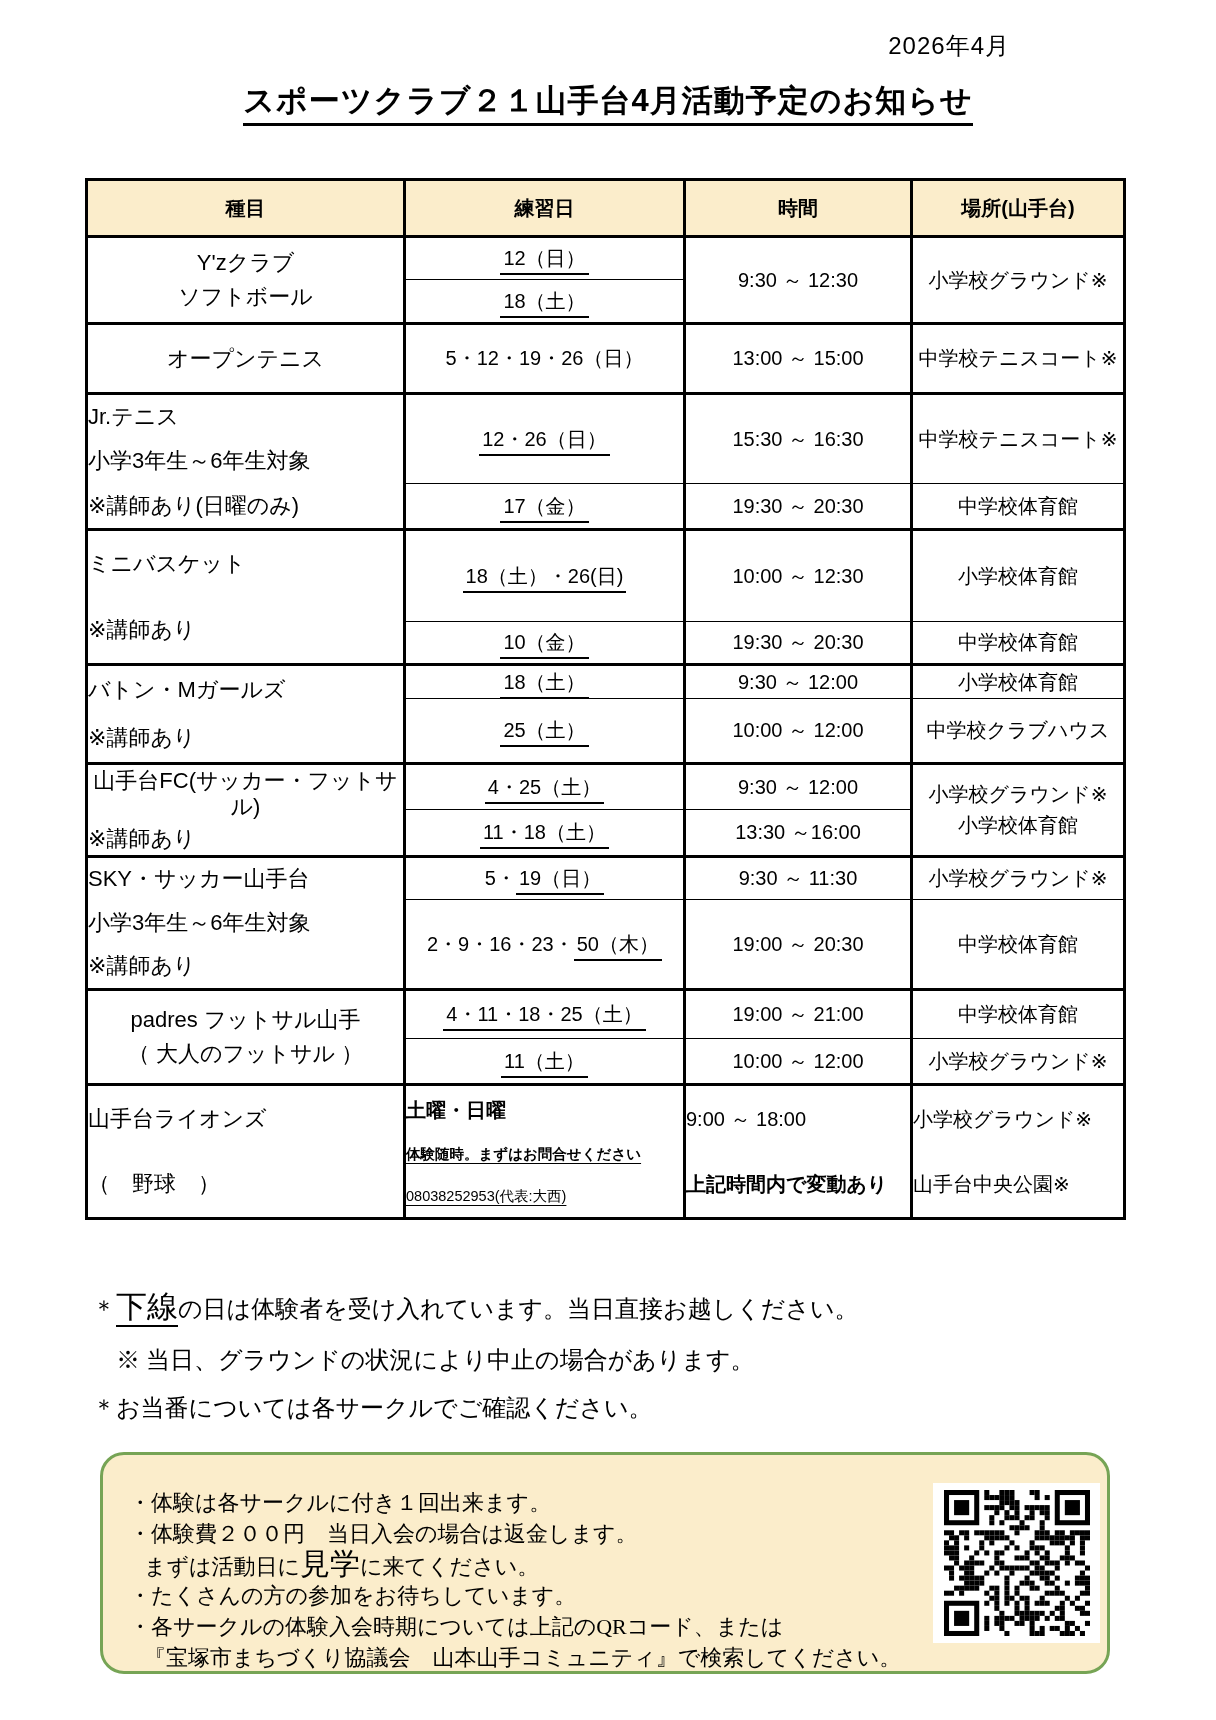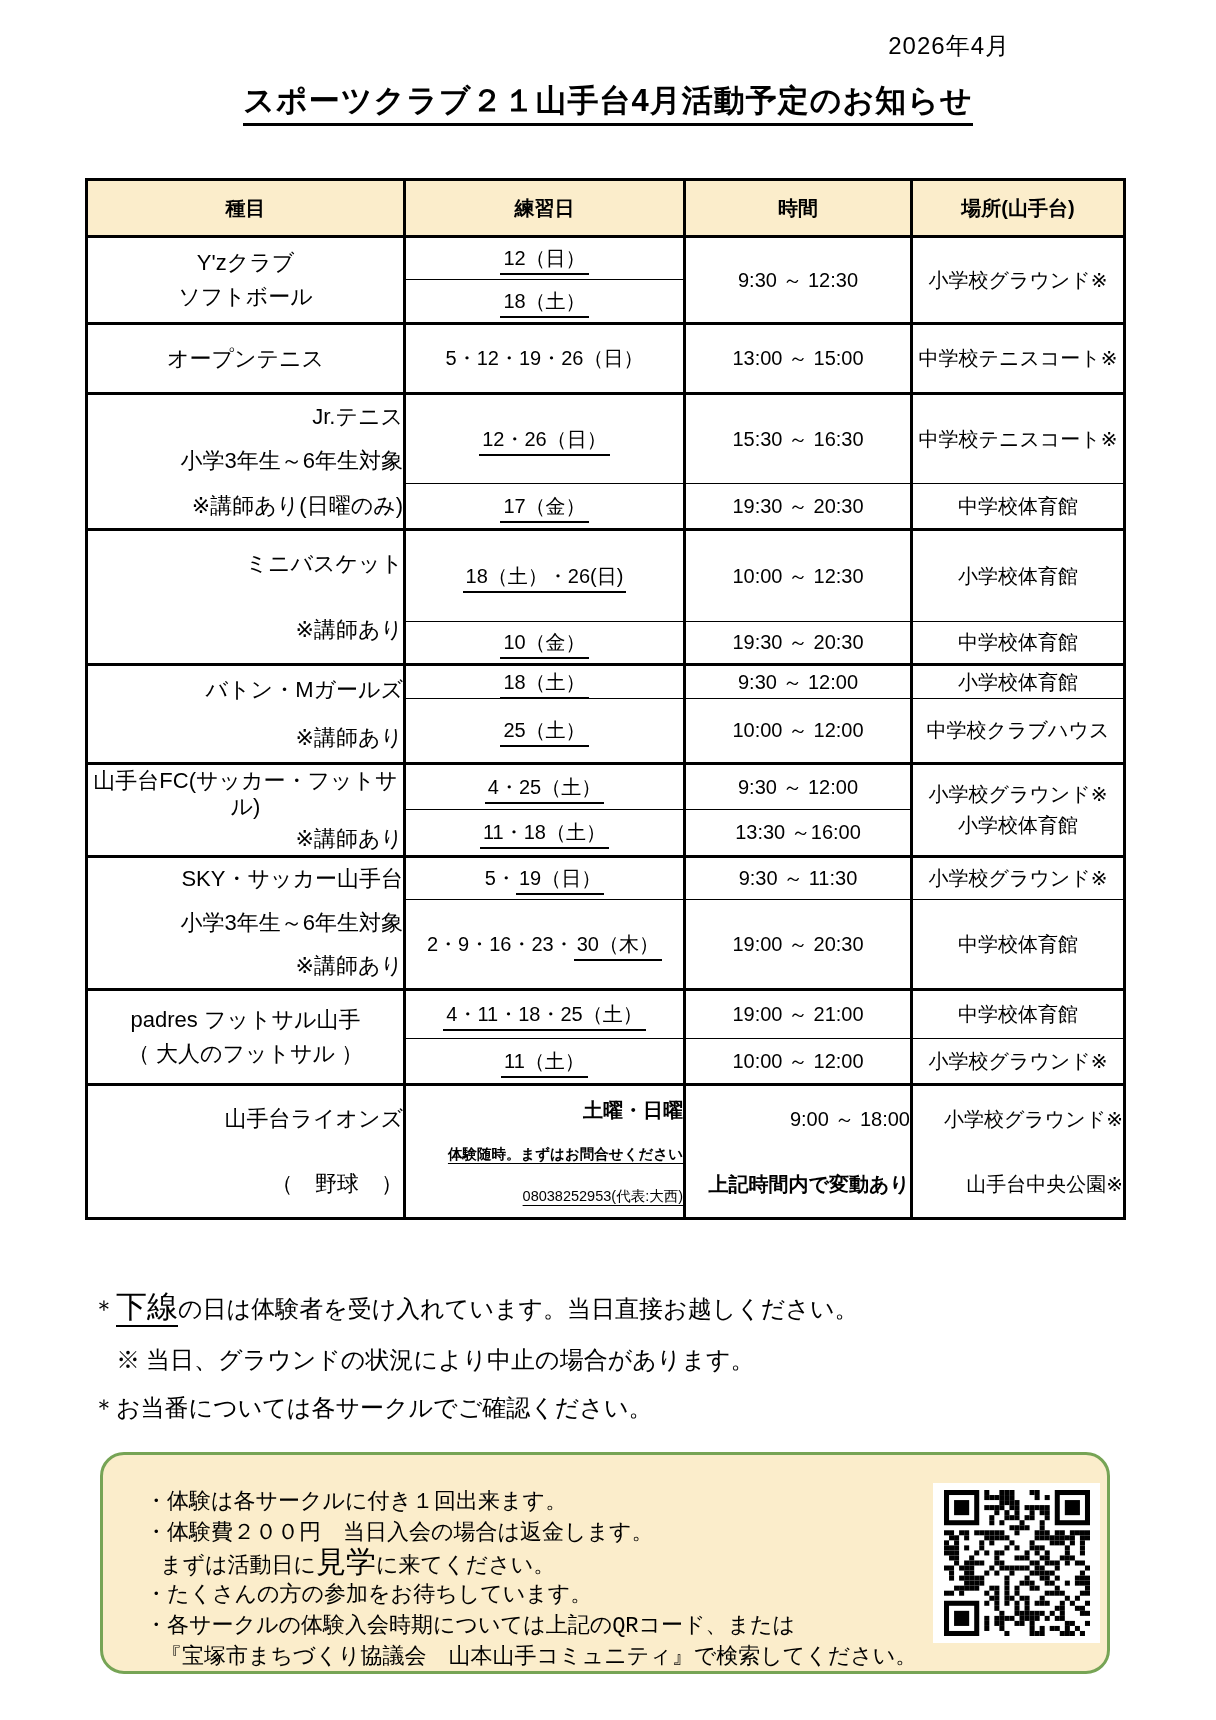--- a/index.html
+++ b/index.html
@@ -33,21 +33,21 @@
   .schedule th {
     background:var(--header-bg,#FBEDCB); font-size:20px; font-weight:bold;
     border-bottom-width:3px; border-top-width:3px;
   }
   .schedule tr.gs > td { border-top-width:3px; }
   .schedule td { font-size:20px; }
   td.ev { font-size:22px; }
   .pre { white-space:pre-line; line-height:1.55; }
   .rel { position:relative; }
   .fill { position:absolute; inset:0; display:flex; flex-direction:column;
-          justify-content:space-around; align-items:flex-end; }
+          justify-content:space-around; align-items:flex-start; }
   .fill > span { line-height:1.2; }
   .u  { border-bottom:2px solid #000; padding:0 3px 4px 3px; }
   .b  { font-weight:bold; }
   .sm { font-size:14.5px; }
   .u2 { text-decoration:underline; text-underline-offset:4px; }
   .daysline { display:inline-block; }
   
   .notes {
     position:absolute; left:92px; top:1286px; width:1030px;
     font-family:"Liberation Serif","DejaVu Serif",serif; font-size:24px;
@@ -58,22 +58,22 @@
   }
   .note-indent { margin-left:24px; }
   
   .info-box {
     position:absolute; left:100px; top:1452px; width:1010px; height:222px;
     background:var(--box-bg,#FBEDCB);
     border:3px solid var(--box-border,#76A455); border-radius:24px;
     box-sizing:border-box;
   }
   .box-text {
-    position:absolute; left:42px; top:32px; width:800px;
-    font-family:Liberation Mono, monospace; font-size:22px;
+    position:absolute; left:26px; top:32px; width:800px;
+    font-family:Liberation Serif, serif; font-size:22px;
   }
   .box-line { line-height:31px; height:31px; white-space:nowrap; }
   .box-line.indent { padding-left:15px; }
   .big-word { font-size:30px; line-height:1;margin-top:8px; }
   .qr-white {
     position:absolute; left:830px; top:28px; width:167px; height:160px;
     background:#ffffff; display:flex; align-items:center; justify-content:center;
   }
   .qr-code { width:146px; height:146px; }
 </style>
@@ -194,21 +194,21 @@
         <span>SKY・サッカー山手台</span>
         <span>小学3年生～6年生対象</span>
         <span>※講師あり</span>
       </div>
     </td>
     <td><span class="daysline"><span>5・</span><span class="u">19（日）</span></span></td>
     <td>9:30 ～ 11:30</td>
     <td>小学校グラウンド※</td>
   </tr>
   <tr style="height:90px">
-    <td><span class="daysline"><span>2・9・16・23・</span><span class="u">30（木）</span></span></td>
+    <td><span class="daysline"><span>2・9・16・23・</span><span class="u">50（木）</span></span></td>
     <td>19:00 ～ 20:30</td>
     <td>中学校体育館</td>
   </tr>
 
   <tr class="gs" style="height:49px">
     <td rowspan="2" class="ev pre">padres フットサル山手
 （ 大人のフットサル ）</td>
     <td><span class="u">4・11・18・25（土）</span></td>
     <td>19:00 ～ 21:00</td>
     <td>中学校体育館</td>

